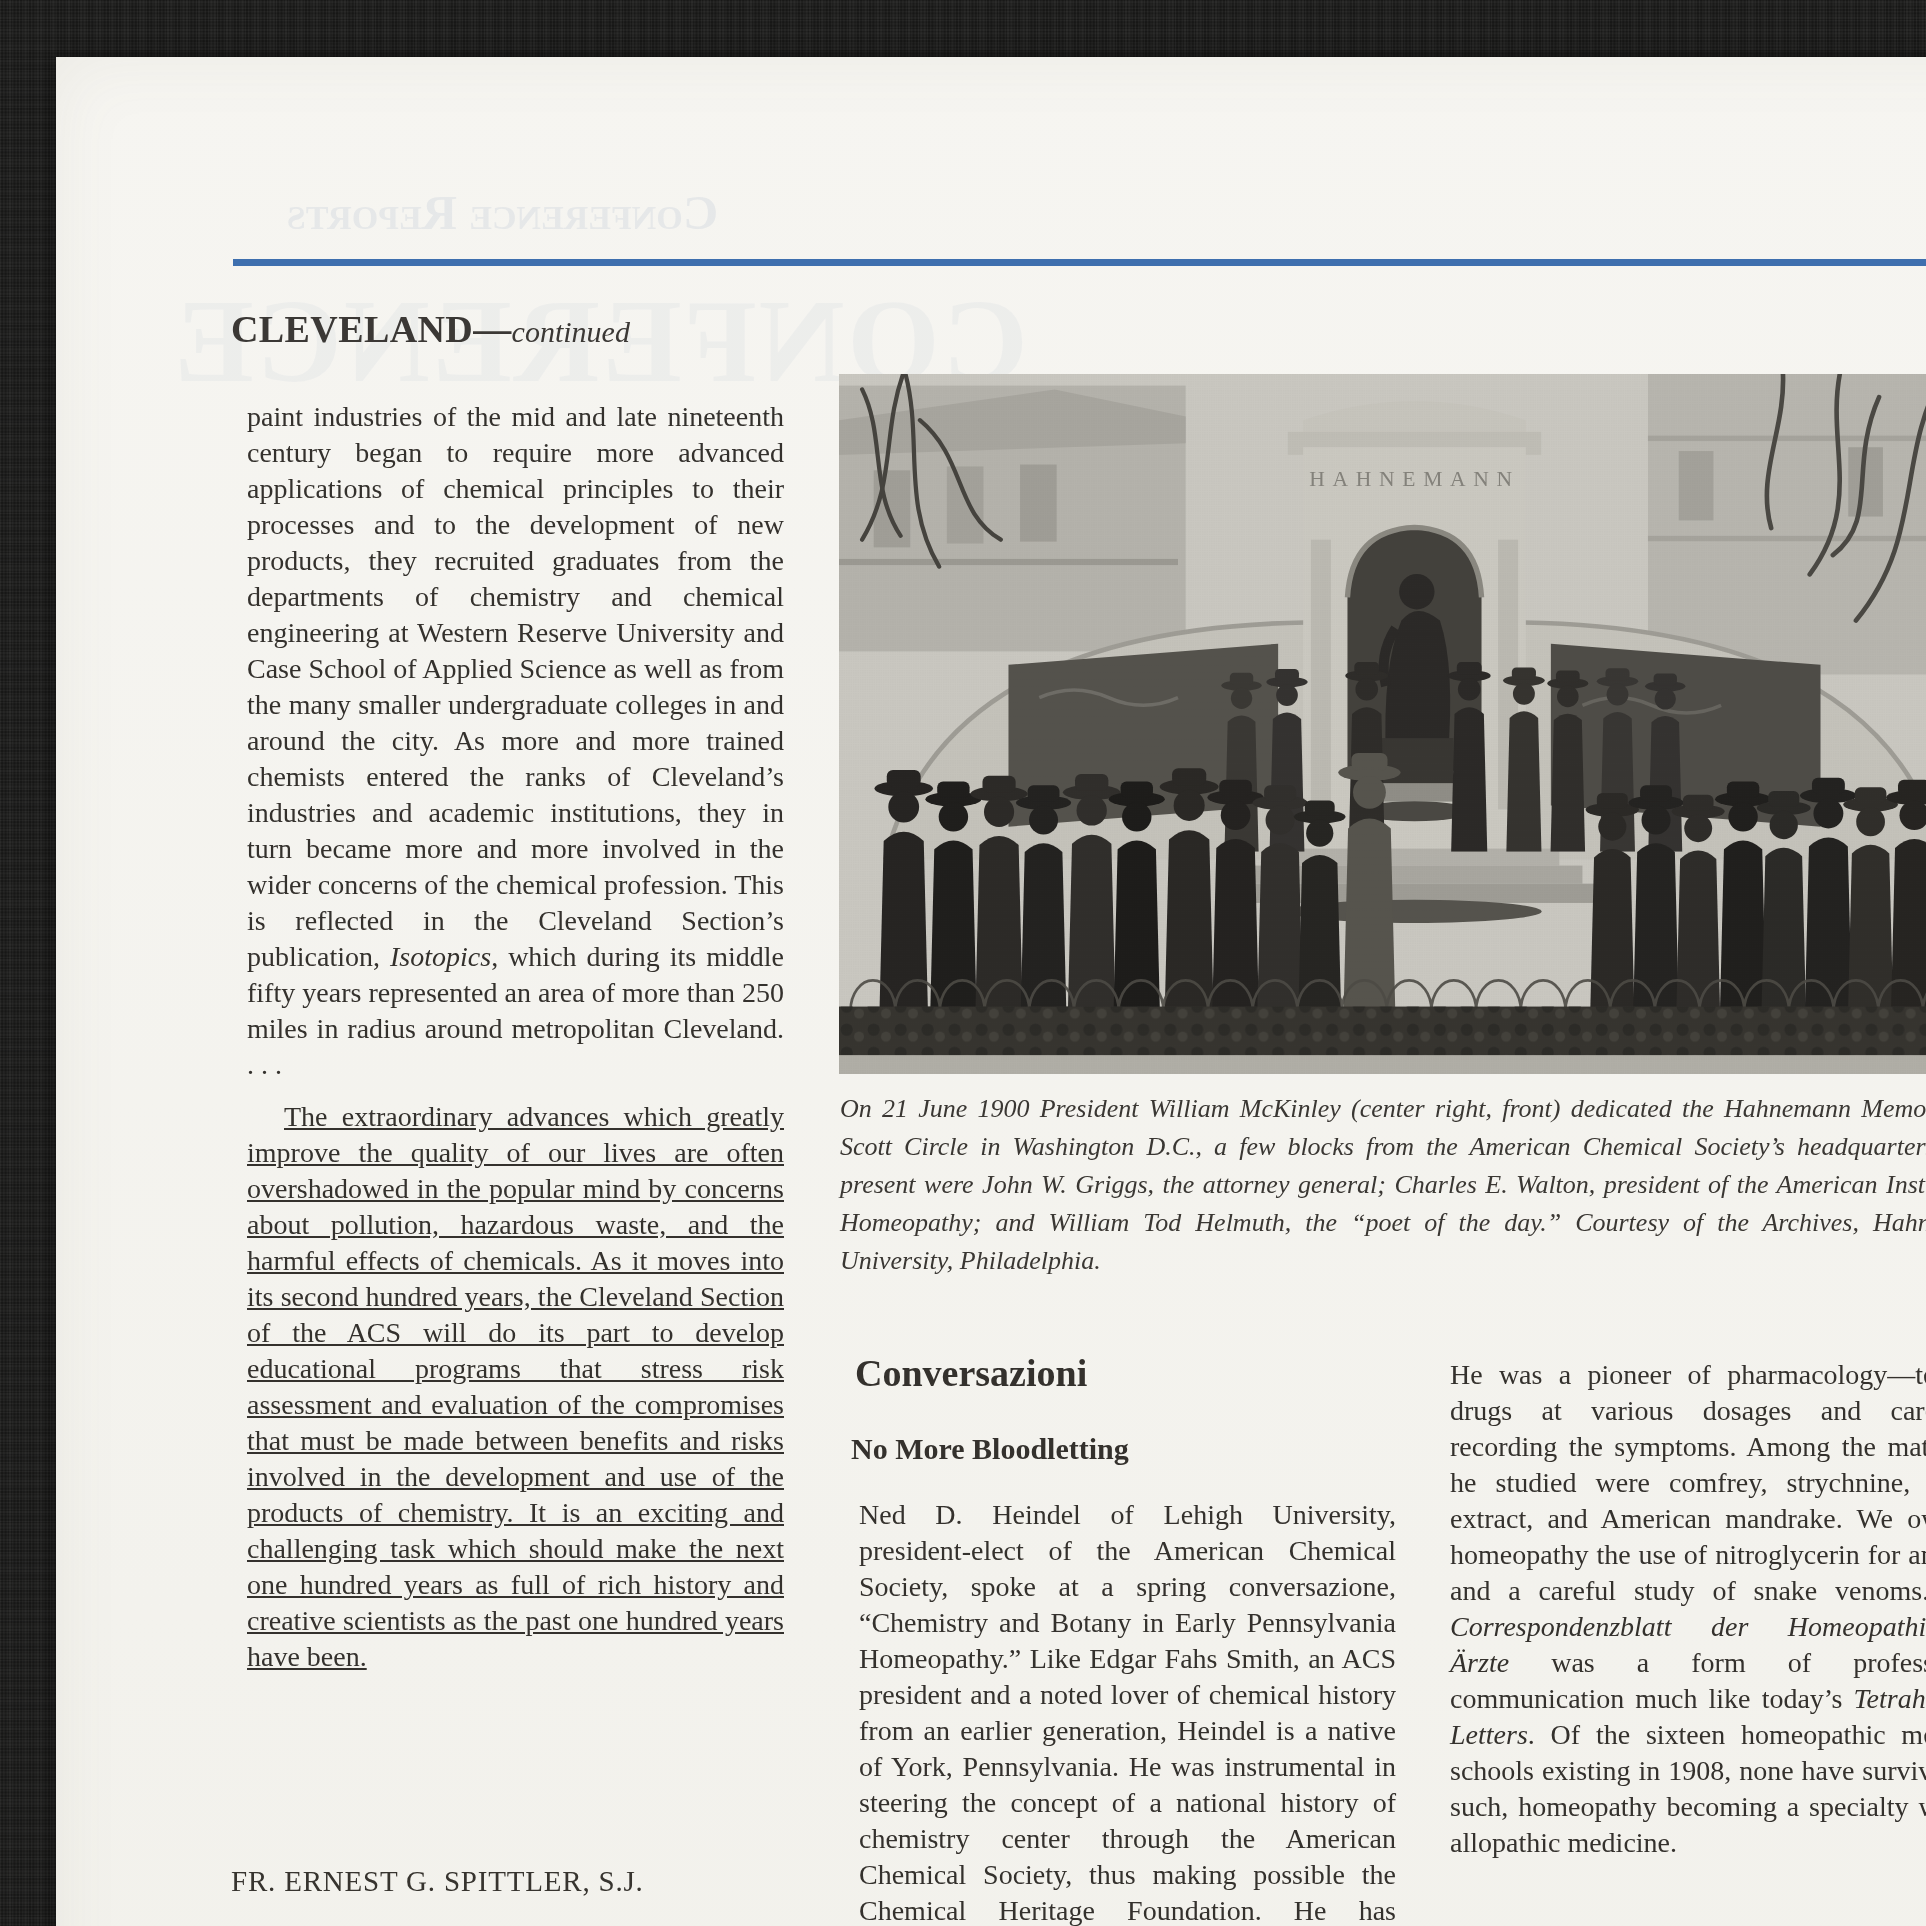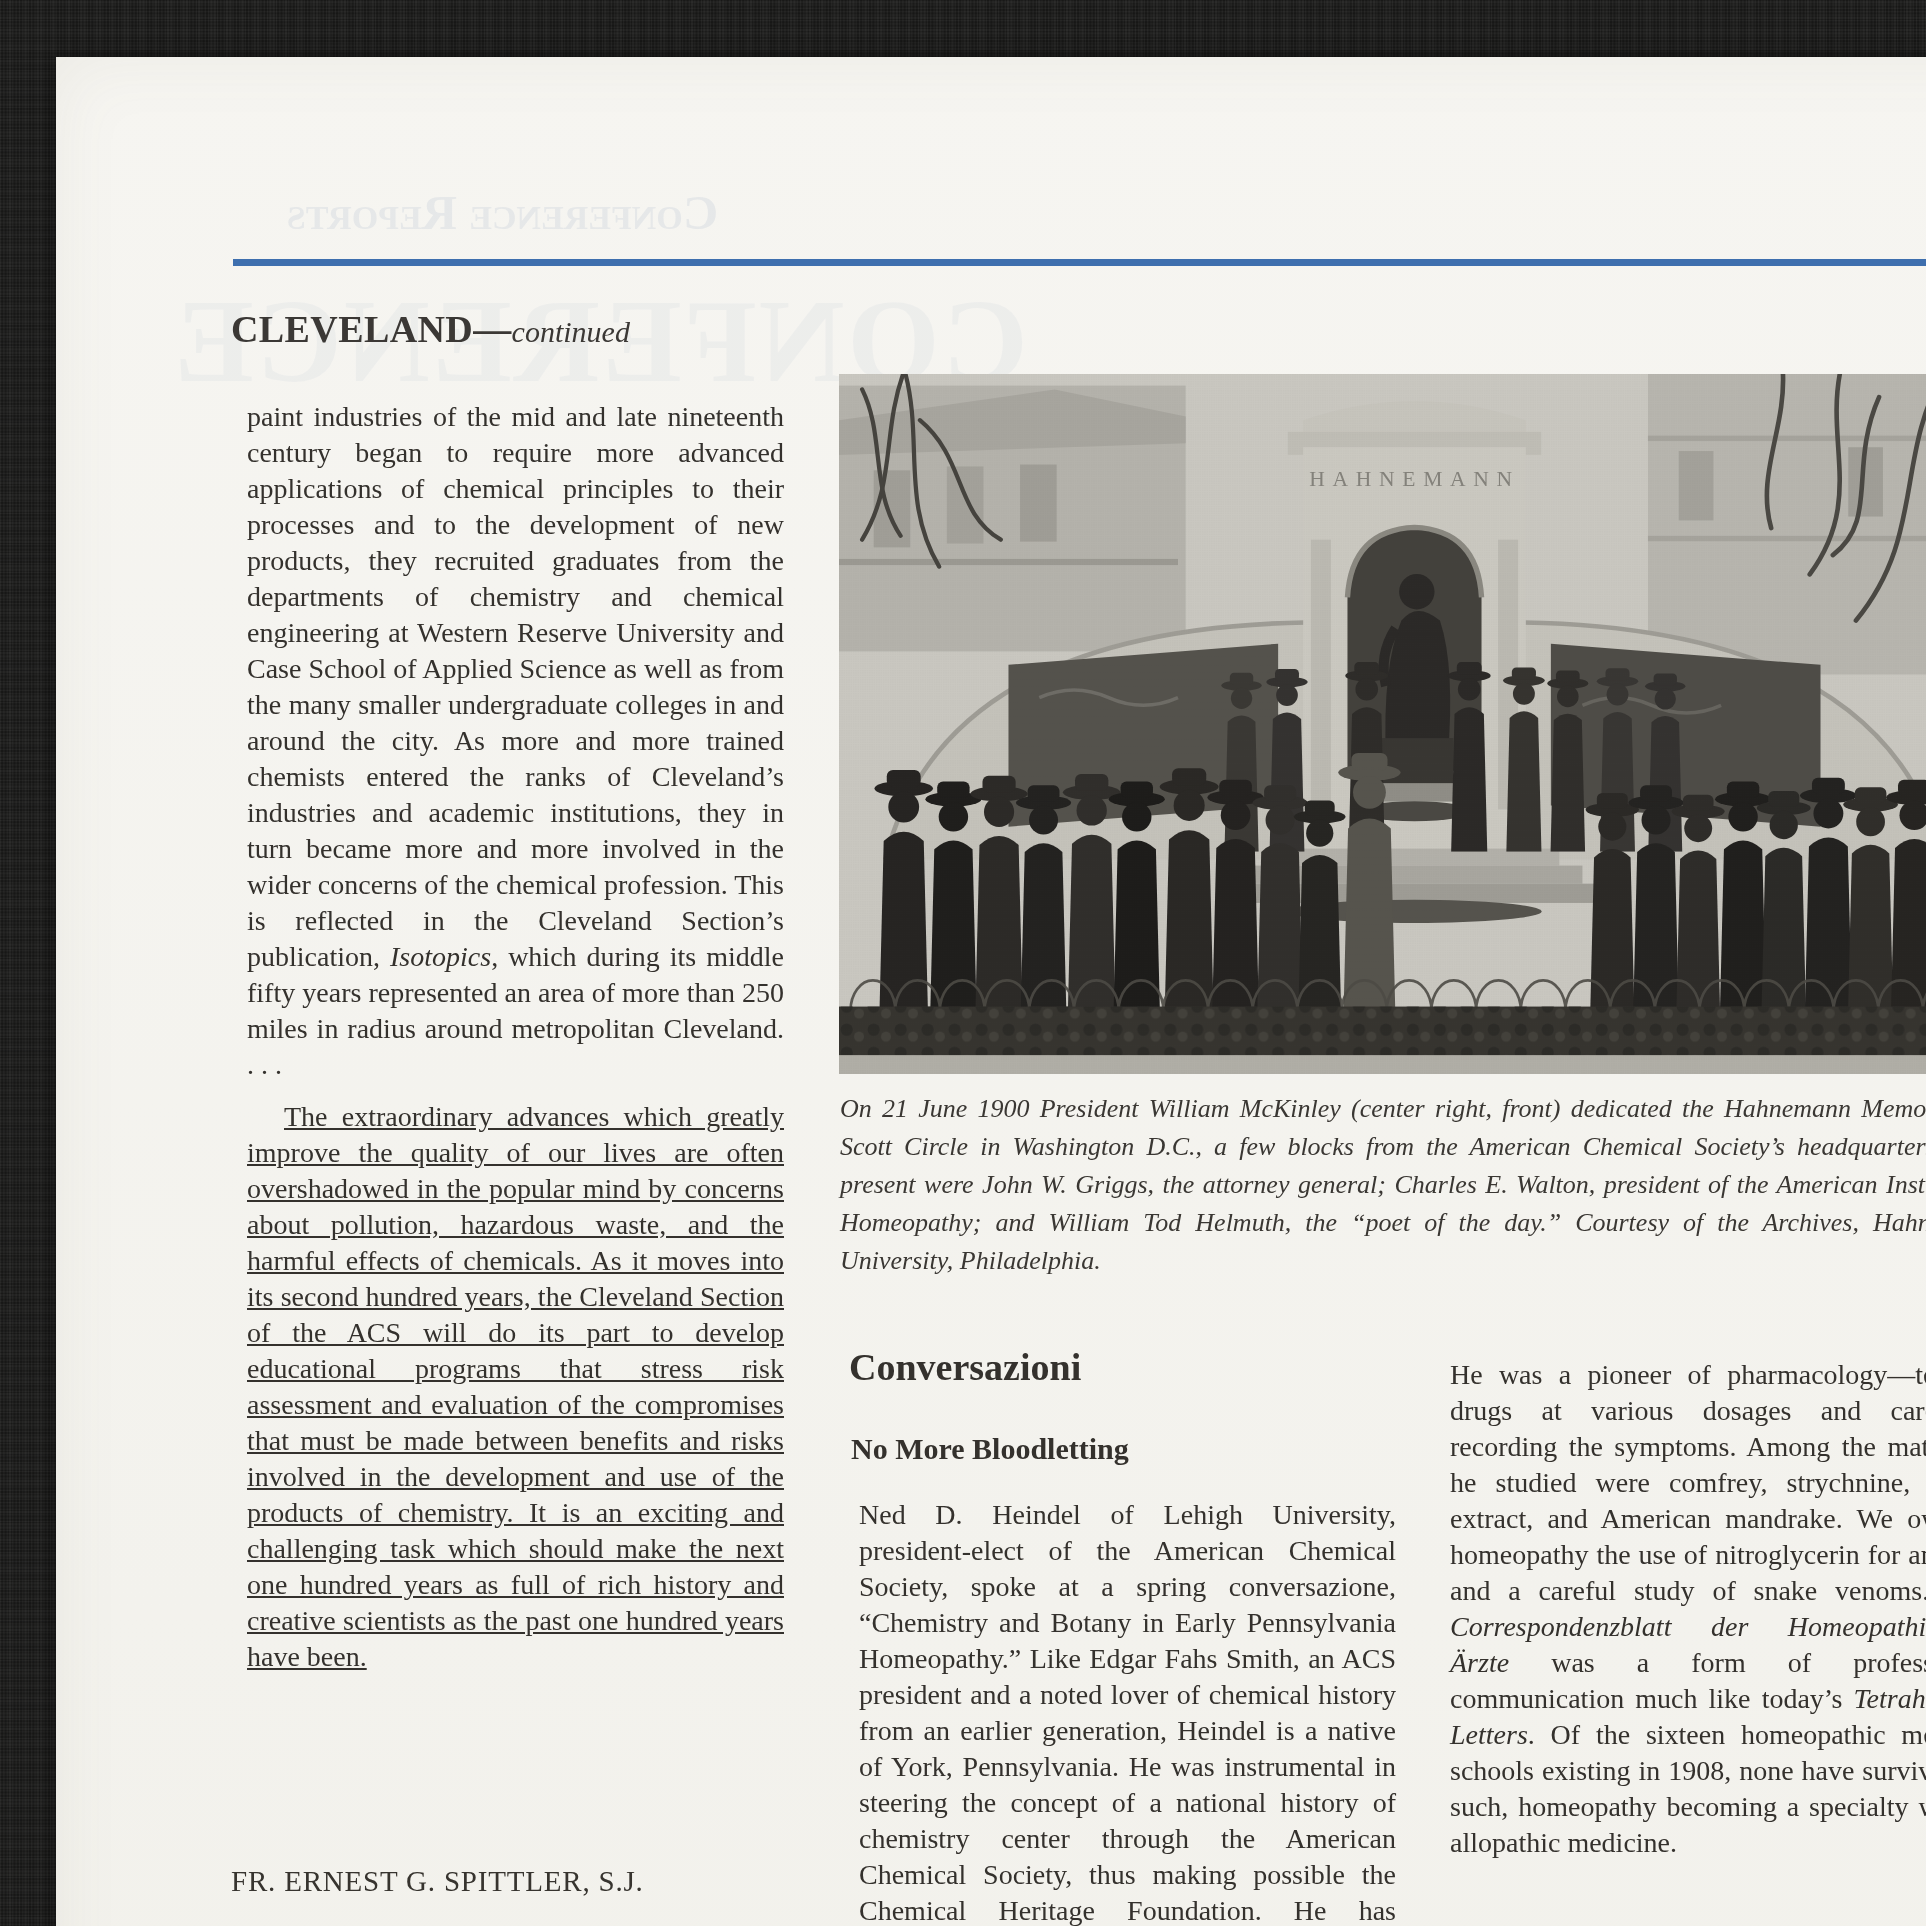--- a/index.html
+++ b/index.html
@@ -37,21 +37,21 @@
   .byline{position:absolute;left:175px;top:1808px;font-size:29px;letter-spacing:0.8px;color:#37342f;}
   
   .tbl-title{position:absolute;left:175px;top:1864px;width:569px;text-align:center;font-weight:bold;font-size:30px;line-height:36px;color:#34312d;}
   
   .photo{position:absolute;left:783px;top:317px;width:1151px;height:700px;background:#c7c5be;overflow:hidden;}
   .photo svg{display:block;width:100%;height:100%;}
   .caption{position:absolute;left:784px;top:1033px;width:1160px;font-style:italic;font-size:26px;line-height:38px;text-align:justify;color:#3a3733;}
   
   .mid-col{left:787px;top:1424px;width:569px;}
   .right-col-a{left:1378px;top:1284px;width:572px;}
-  .h-conversazioni{position:absolute;left:787px;top:1282px;margin:6px;font-size:38px;font-weight:bold;color:#34312d;}
+  .h-conversazioni{position:absolute;left:787px;top:1282px;margin:12px;font-size:38px;font-weight:bold;color:#34312d;}
   .h-sub{position:absolute;margin:8px;font-size:30px;font-weight:bold;color:#34312d;}
   .h-bloodletting{left:787px;top:1367px;}
 </style>
 </head>
 <body>
 
 <div class="sheet">
 
   <div class="ghost ghost-small">Conference Reports</div>
   <div class="ghost ghost-big">CONFERENCE</div>

